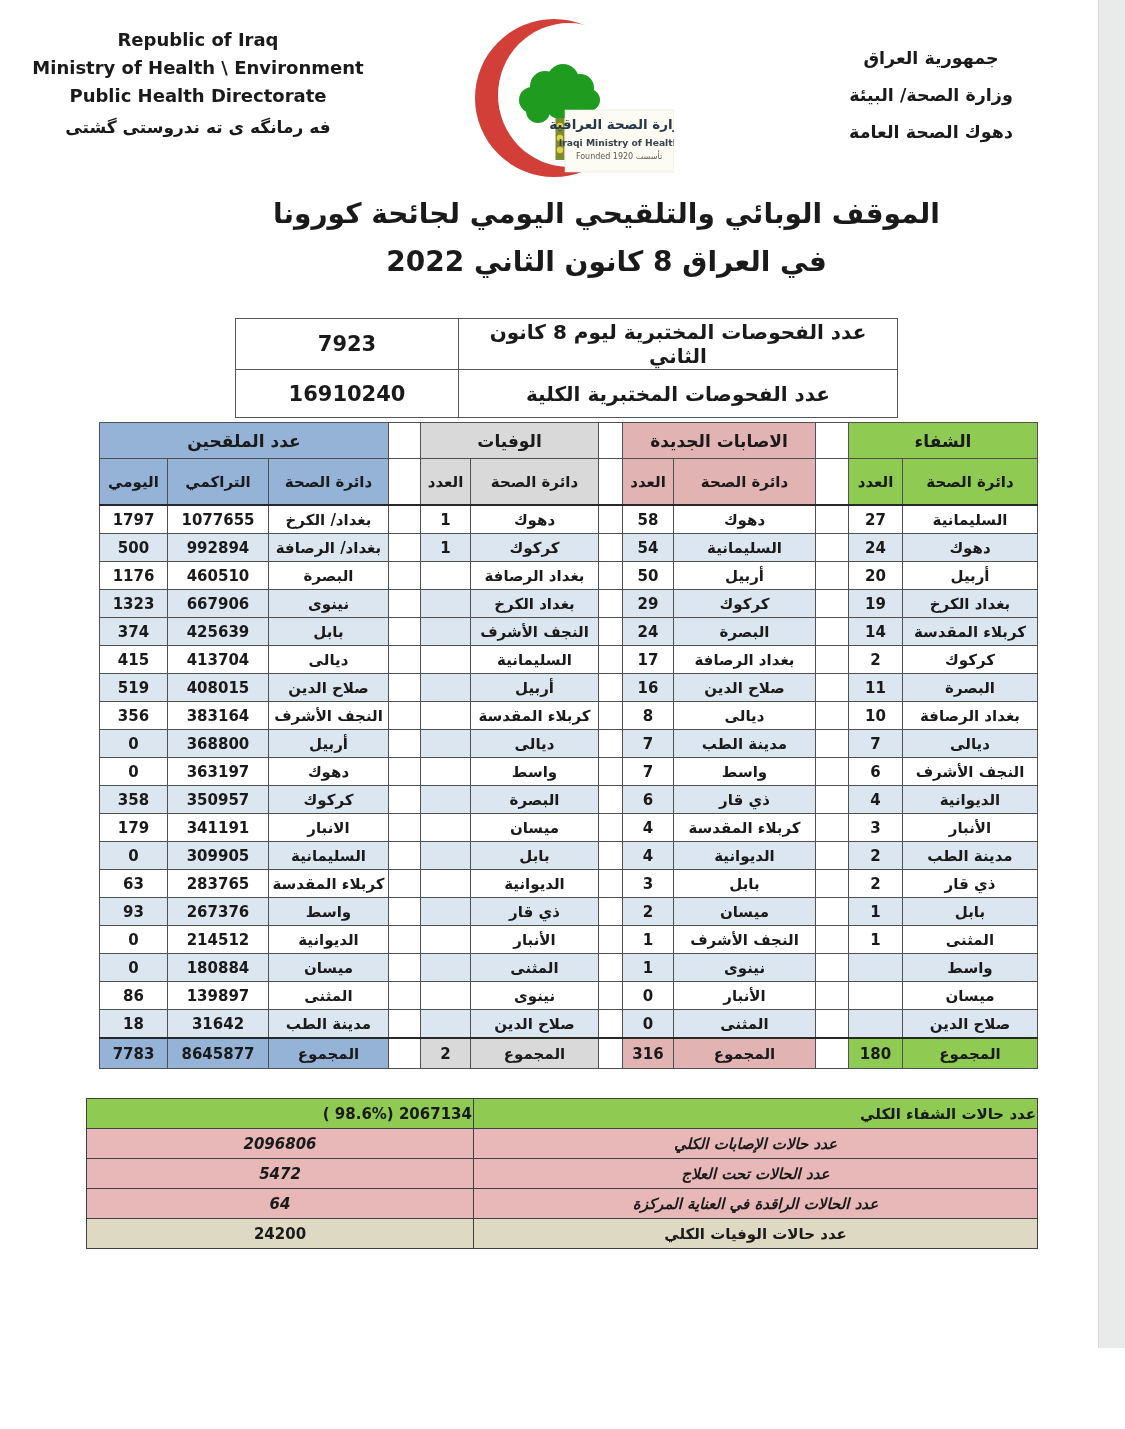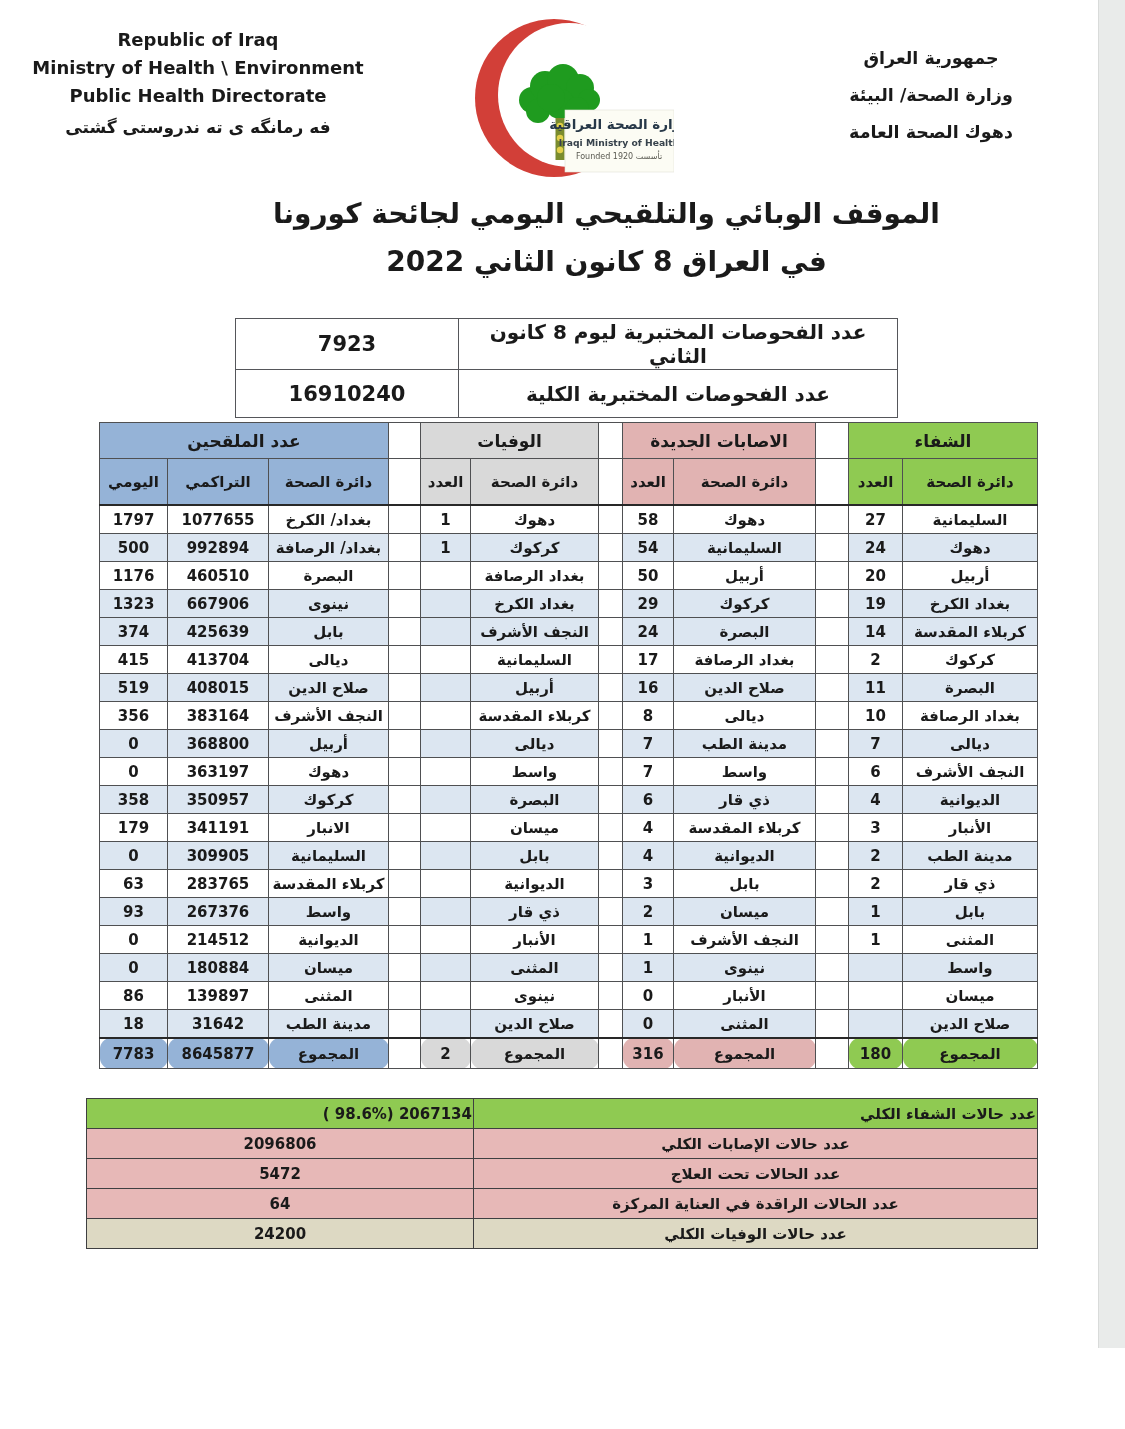--- a/index.html
+++ b/index.html
@@ -26,35 +26,35 @@
   .tests td{border:1.6px solid #55565a;height:45px;font-weight:bold;
     text-align:center;vertical-align:middle;}
   .tests .val{font-size:21px;}
   .tests .lbl{font-size:20px;direction:rtl;}
   
   .main{position:absolute;top:422px;left:99px;}
   .main td{border:1.4px solid #4f5052;padding:0;text-align:center;
     vertical-align:middle;font-weight:bold;font-size:15px;height:27px;background:#fff;}
   .main .r-title td{height:35px;font-size:17px;}
   .main .r-cols td{height:45px;font-size:15px;border-bottom:2.4px solid #282828;}
-  .main .r-total td{height:29px;border-top:2.4px solid #282828;border-radius:11px;}
+  .main .r-total td{height:29px;border-top:2.4px solid #282828;}
   .bg-blue{background:#95b3d7 !important;}
   .bg-gray{background:#d9d9d9 !important;}
   .bg-pink{background:#e1b3b2 !important;}
   .bg-green{background:#8fca52 !important;}
   .main tr.stripe td{background:#dce6f1;}
   .main td.c-gap{background:#ffffff !important;}
   .main td.c-name{direction:rtl;}
   
   .summary{position:absolute;top:1098px;left:86px;width:951px;}
   .summary td{border:1.6px solid #3e3f41;height:27px;font-weight:bold;font-size:15px;
     text-align:center;vertical-align:middle;}
   .summary td.lbl{direction:rtl;}
   .s-green td{background:#8fca52;text-align:right;}
-  .s-pink td{background:#e7b8b7;}
+  .s-pink td{background:#e7b8b7;font-style:italic;}
   .s-beige td{background:#ddd9c3;}
 </style>
 </head>
 <body>
 
 <div class="edge-strip"></div>
 
 <div class="hdr-en">
   <div>Republic of Iraq</div>
   <div>Ministry of Health \ Environment</div>

